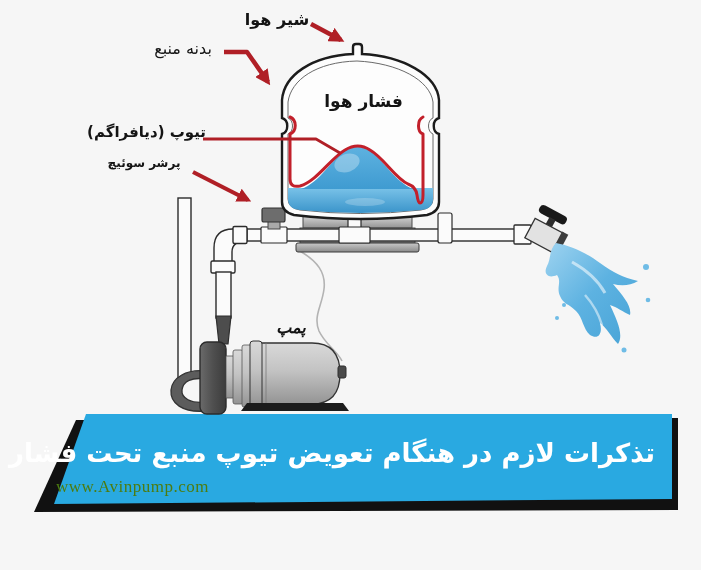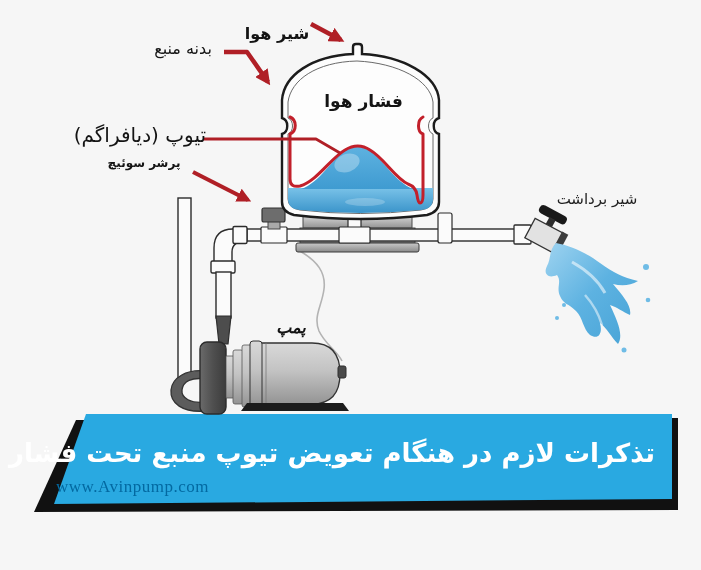--- a/index.html
+++ b/index.html
@@ -1,29 +1,29 @@
 <!DOCTYPE html>
 <html lang="fa"><head>
 <meta charset="utf-8">
 <style>
   html,body{margin:0;padding:0;background:#e9e9e9;}
   .stage{position:relative;width:701px;height:570px;background:#f6f6f6;overflow:hidden;
          font-family:"DejaVu Sans",sans-serif;}
   .stage svg{position:absolute;left:0;top:0;}
   .lbl{position:absolute;color:#141414;direction:rtl;text-align:center;white-space:nowrap;line-height:1.15;}
-  .lbl-air-valve{left:244px;top:25px;width:66px;font-size:16px;font-weight:600;}
+  .lbl-air-valve{left:244px;top:11px;width:66px;font-size:16px;font-weight:600;}
   .lbl-tank-body{left:141px;top:40px;width:84px;font-size:16px;font-weight:400;}
   .lbl-air-pressure{left:327px;top:92px;width:76px;font-size:17px;font-weight:700;text-align:center;}
-  .lbl-diaphragm{left:90px;top:124px;width:116px;font-size:20px;font-weight:400;}
+  .lbl-diaphragm{left:90px;top:124px;width:116px;font-size:15px;font-weight:700;}
   .lbl-pressure-switch{left:95px;top:157px;width:98px;font-size:12px;font-weight:600;}
   .lbl-outlet-valve{left:545px;top:191px;width:104px;font-size:15px;font-weight:500;color:#222;}
   .lbl-pump{left:267px;top:319px;width:48px;font-size:16px;font-weight:700;font-style:italic;}
   .banner-title{position:absolute;left:75px;top:438px;width:580px;font-size:26px;font-weight:700;
                 color:#ffffff;direction:rtl;text-align:center;white-space:nowrap;}
-  .banner-site{position:absolute;left:56px;top:477px;font-size:17px;color:#0369a1;
+  .banner-site{position:absolute;left:56px;top:477px;font-size:17px;color:#4d7c0f;
                font-family:"Liberation Serif",serif;letter-spacing:.5px;}
 </style>
 </head>
 <body>
 
 <div class="stage">
 
   <svg width="701" height="570" viewBox="0 0 701 570">
     <defs>
       <linearGradient id="gw" x1="0" y1="0" x2="0" y2="1">
@@ -153,18 +153,17 @@
       <path d="M203,139 L316,139 L340,153" stroke-width="2.8"></path>
       <path d="M193,172 L248,200" stroke-width="4.2" marker-end="url(#ah)"></path>
     </g>
   </svg>
 
   <div class="lbl lbl-air-valve">شیر هوا</div>
   <div class="lbl lbl-tank-body">بدنه منبع</div>
   <div class="lbl lbl-air-pressure">فشار هوا</div>
   <div class="lbl lbl-diaphragm">تیوپ (دیافراگم)</div>
   <div class="lbl lbl-pressure-switch">پرشر سوئیچ</div>
-  <div class="lbl lbl-outlet-valve">شیر برداشت</div>
   <div class="lbl lbl-pump">پمپ</div>
 
   <div class="banner-title">تذکرات لازم در هنگام تعویض تیوپ منبع تحت فشار</div>
   <div class="banner-site">www.Avinpump.com</div>
 </div>
 
 </body></html>

